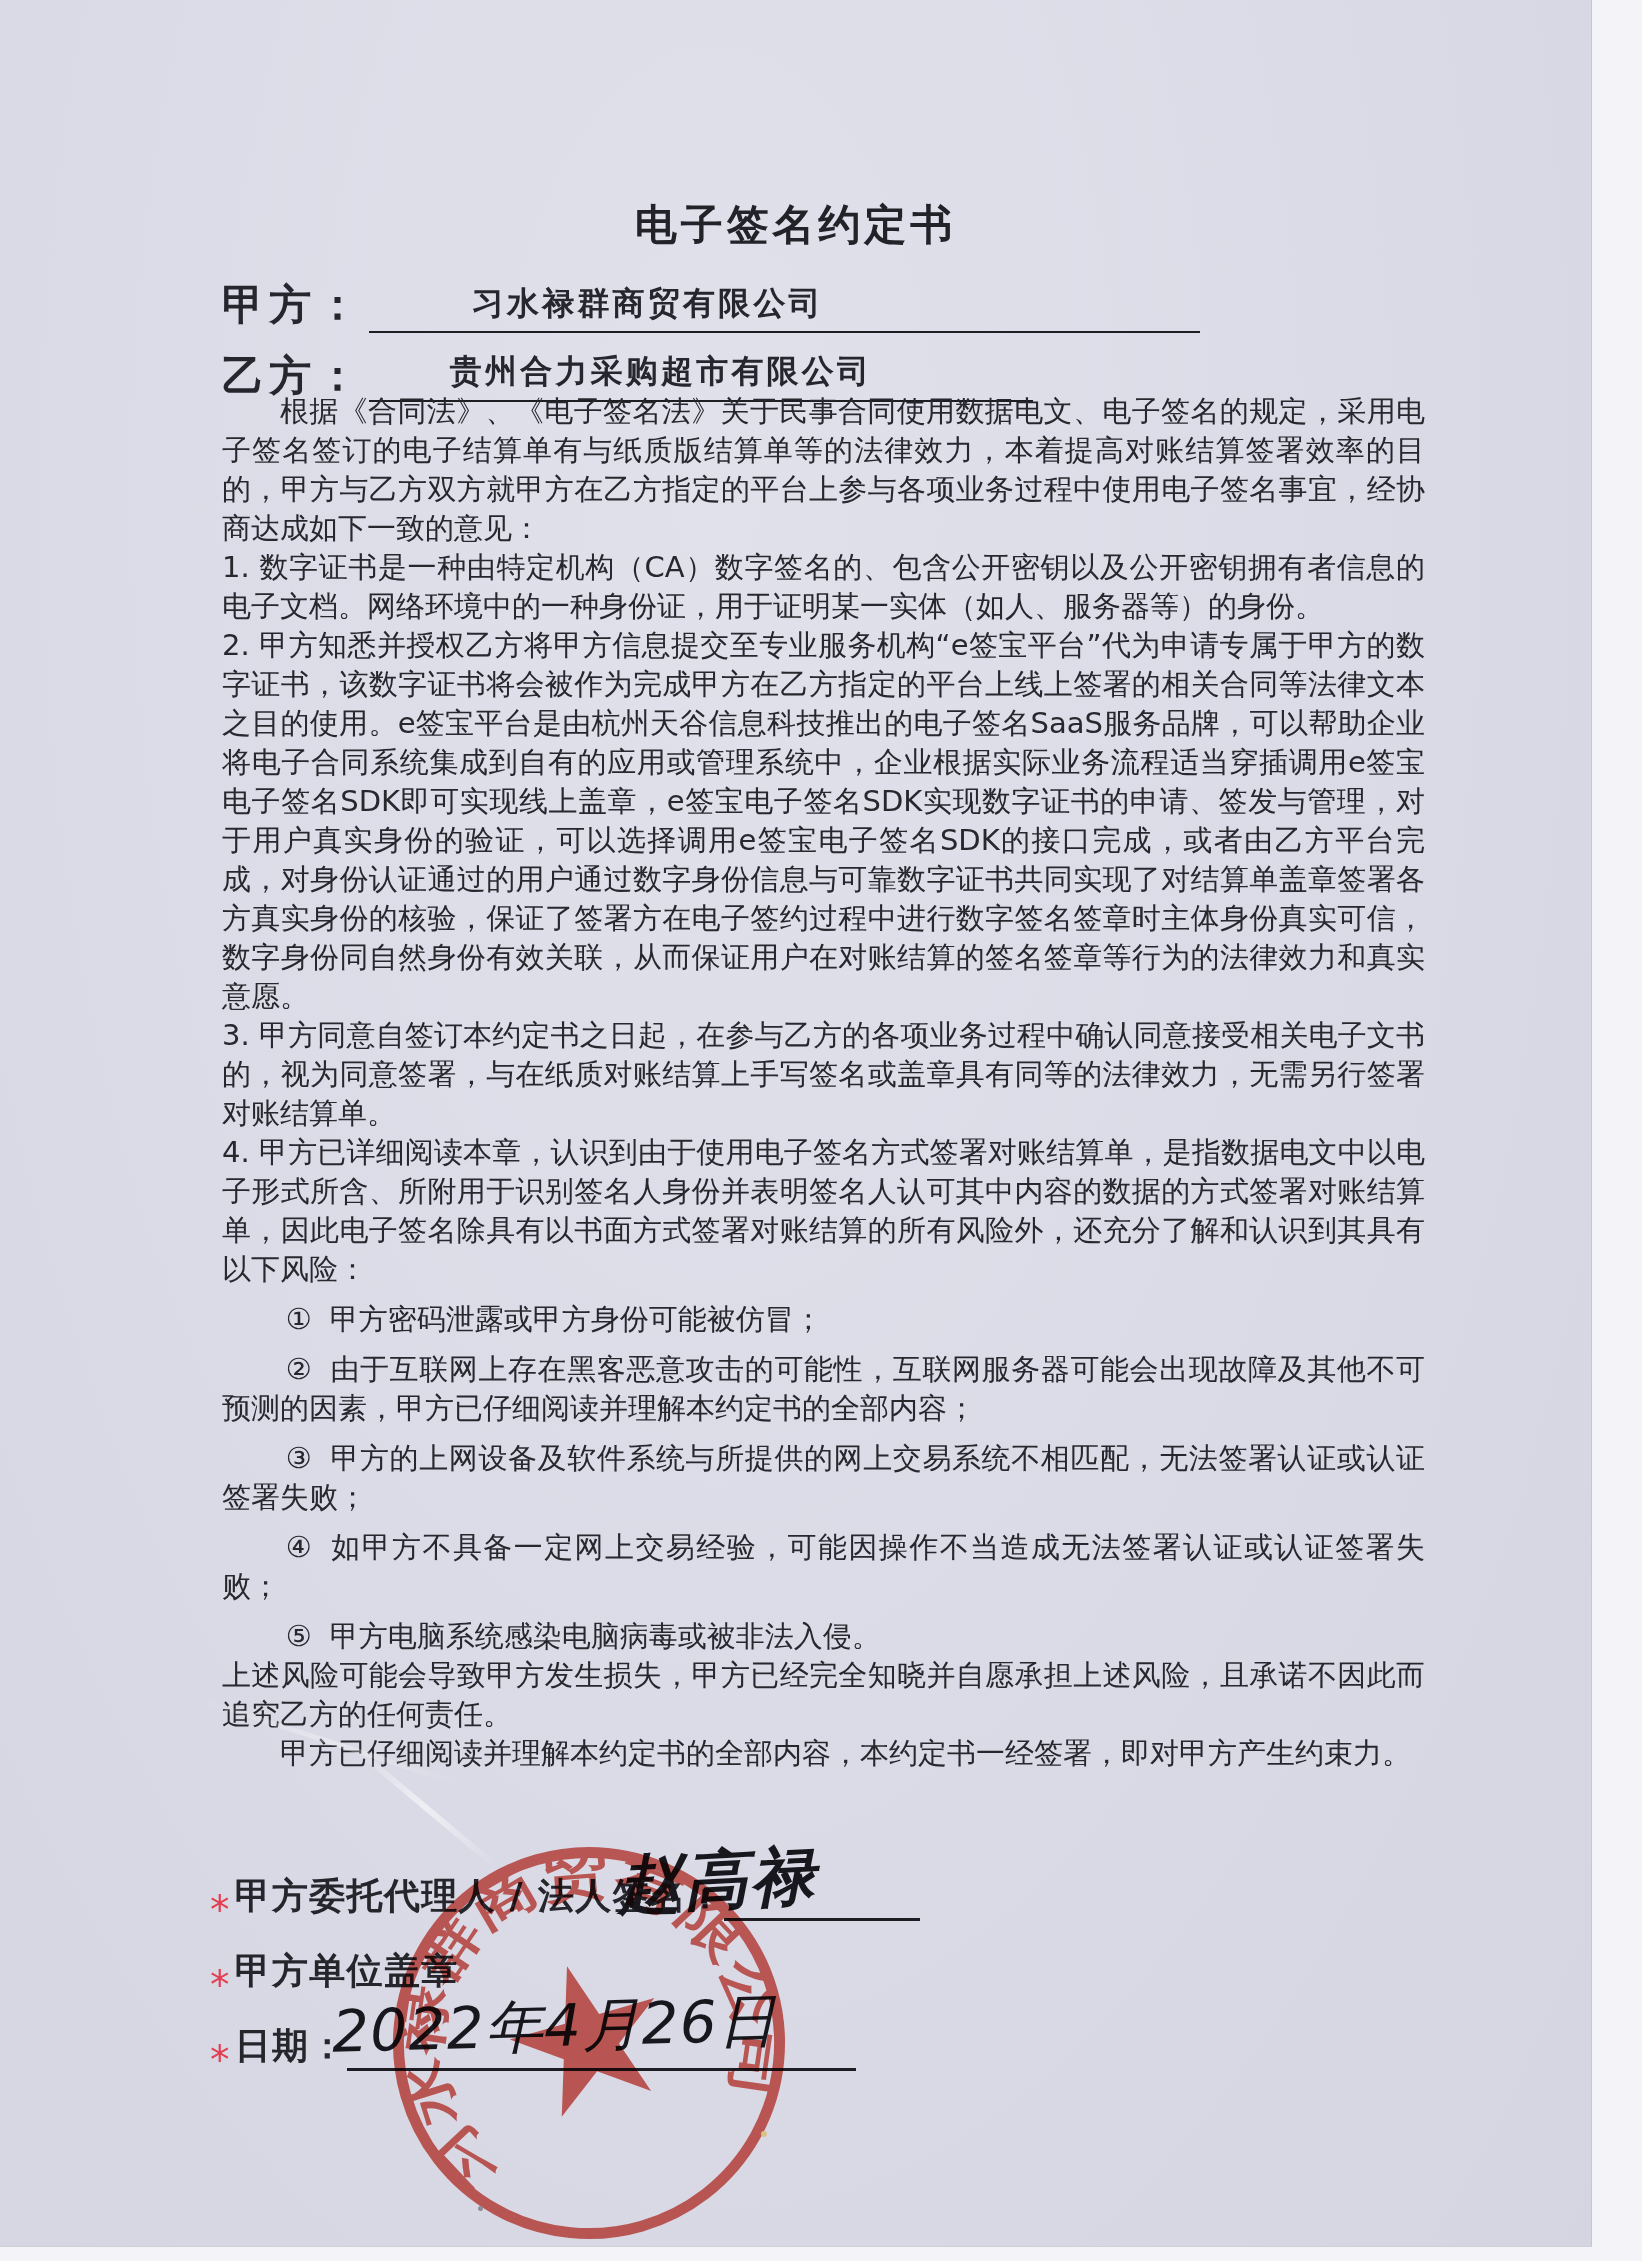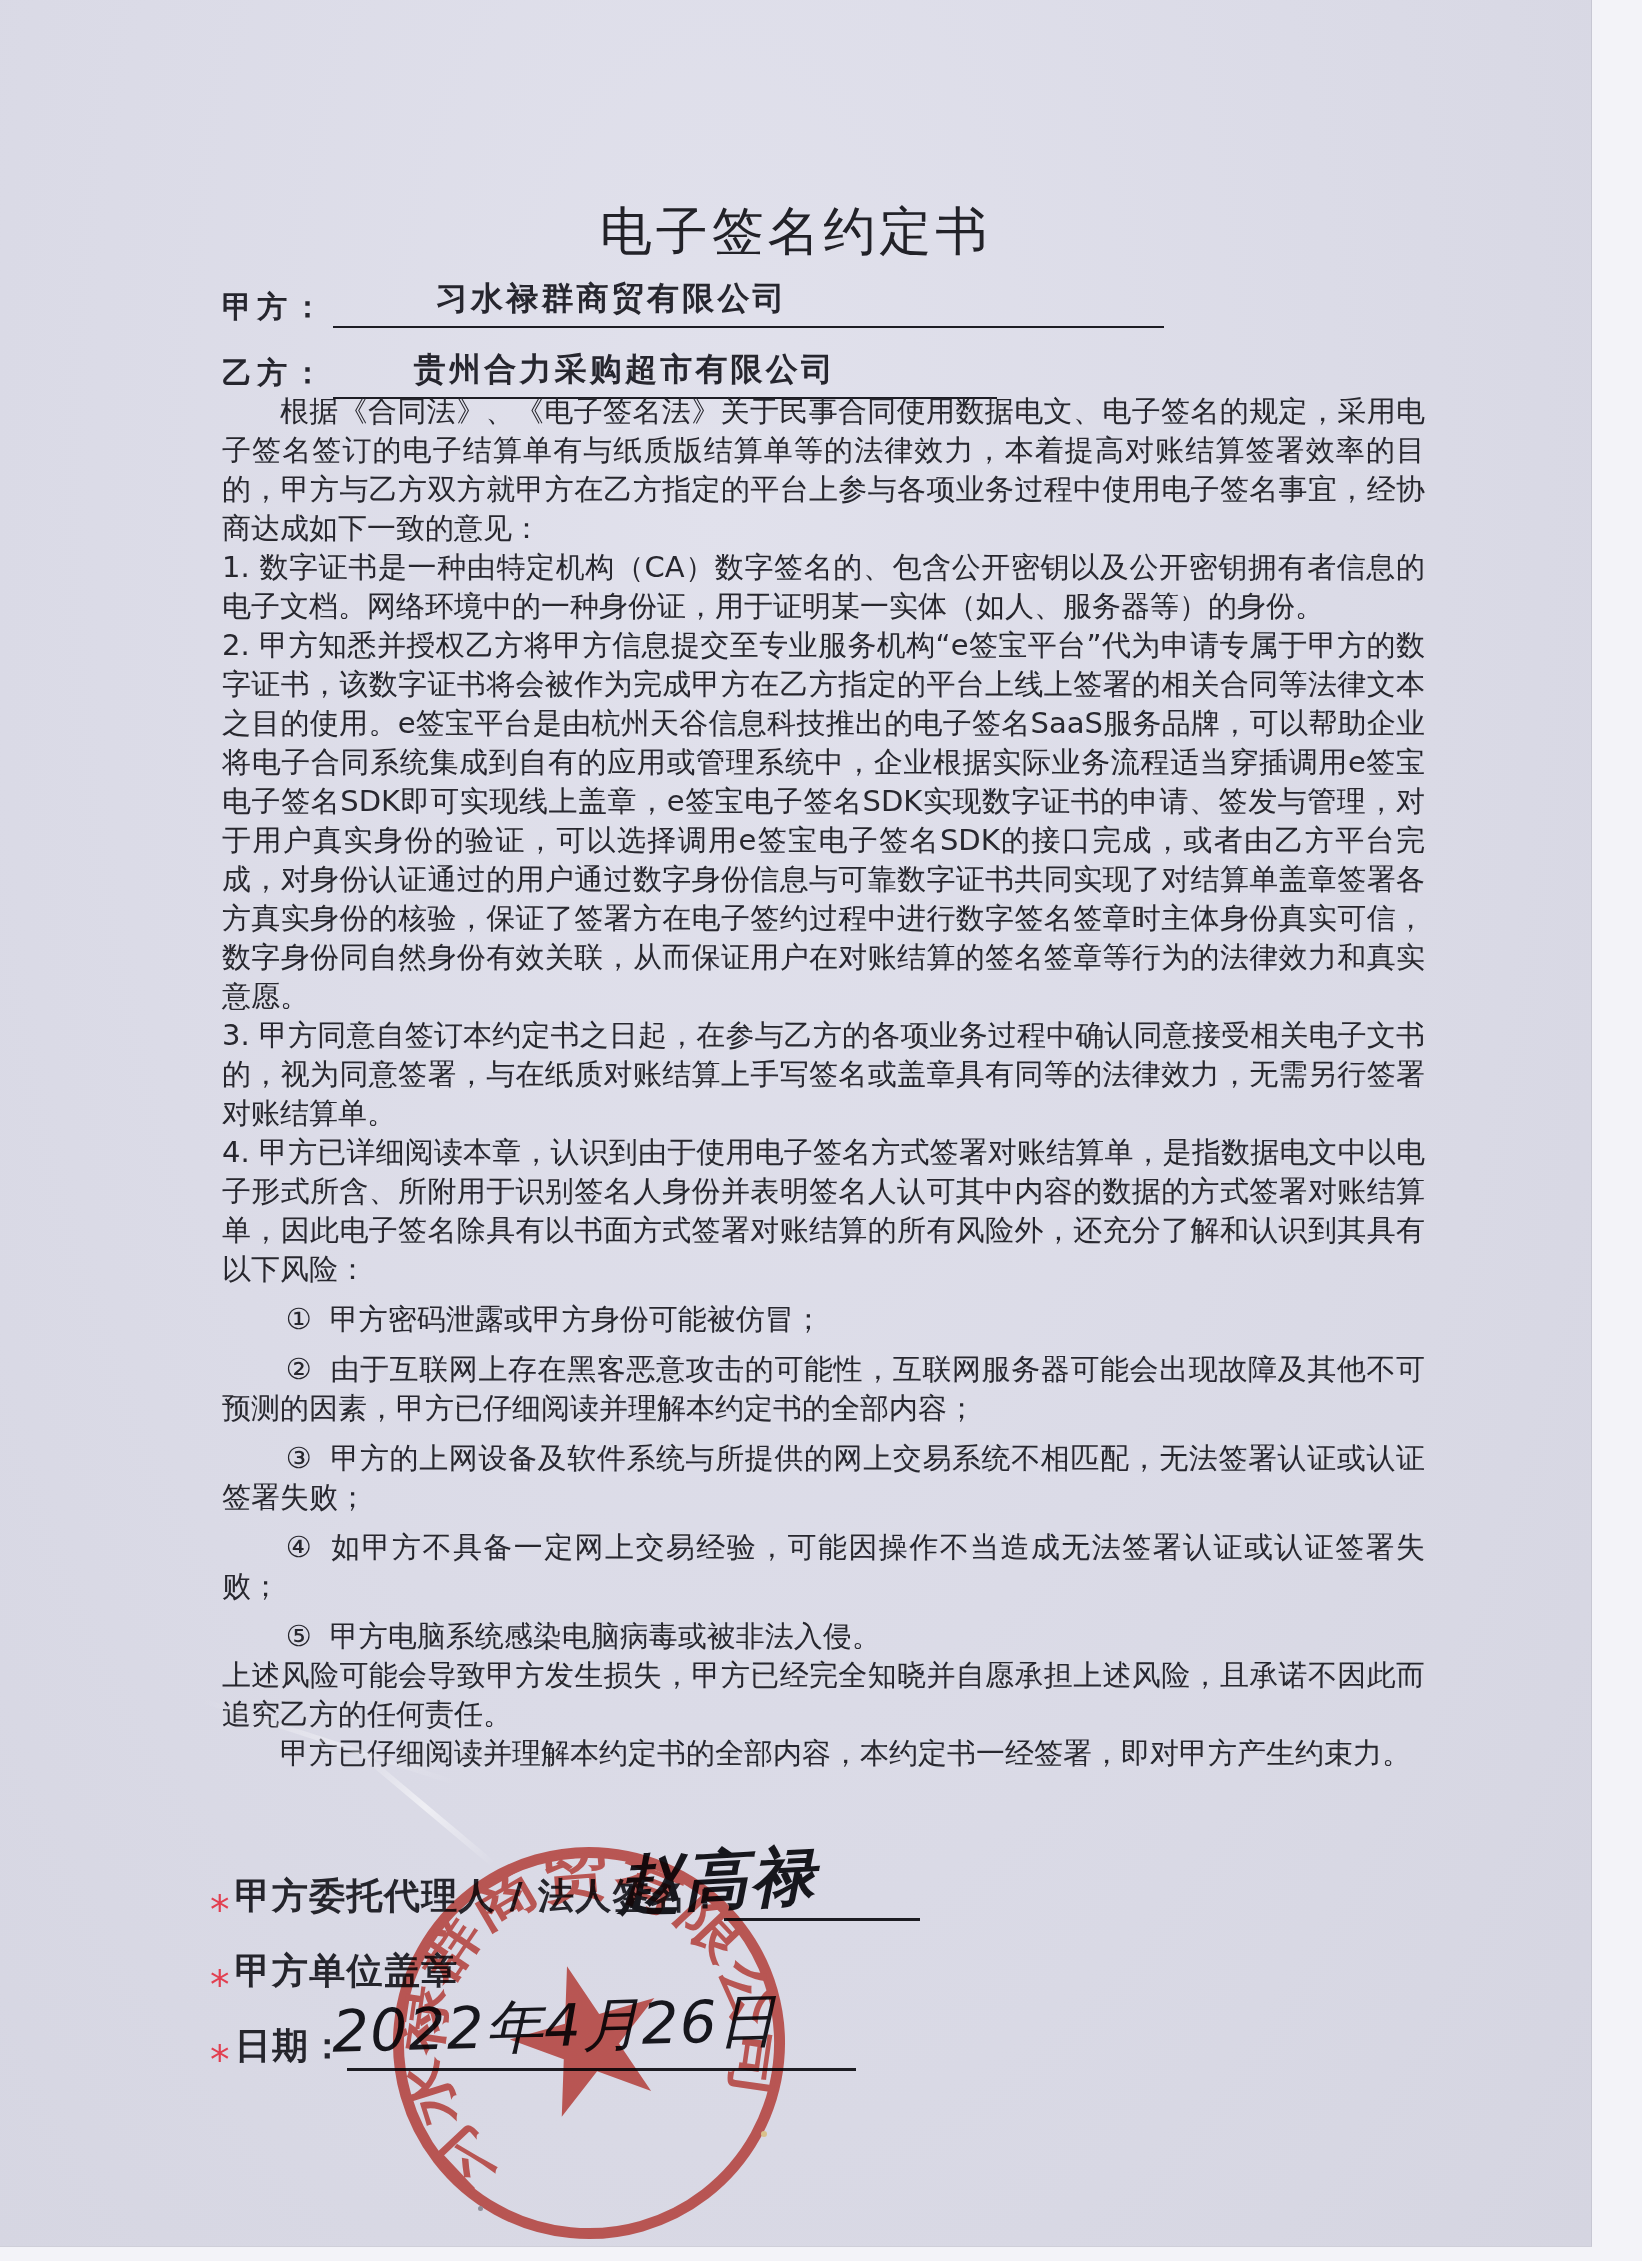--- a/index.html
+++ b/index.html
@@ -11,27 +11,27 @@
   
   .paper{
     position:absolute;left:0;top:0;width:1591px;height:2246px;
     background:radial-gradient(ellipse at 45% 22%, #e1e1ec 0%, #dbdbe7 50%, #d5d5e1 100%);
     border-right:1.9px solid #c7c7d3;
     border-bottom:1.3px solid #cfcfda;
     color:#26262e;
   }
   .title{
     position:absolute;left:0;right:0;top:197px;margin:0;
-    text-align:center;font-size:52px;font-weight:400;letter-spacing:3.9px;color:#222228;
+    text-align:center;font-size:42px;font-weight:700;letter-spacing:3.9px;color:#222228;
   }
   
   .party{position:absolute;left:222px;display:flex;align-items:flex-end;}
   .party-a{top:277px;}
   .party-b{top:348px;align-items:center;}
-  .party-label{font-size:30px;font-weight:700;letter-spacing:5.2px;white-space:nowrap;}
+  .party-label{font-size:42px;font-weight:700;letter-spacing:5.2px;white-space:nowrap;}
   .party-line{
     display:inline-block;border-bottom:2.6px solid #1d1d24;
     margin-left:5.2px;padding-bottom:5.2px;white-space:nowrap;
   }
   .party-a .party-line{width:728px;padding-left:103px;}
   .party-b .party-line{width:583px;padding-left:81px;}
   .party-name{font-size:32px;font-weight:700;letter-spacing:3.2px;}
   
   .body-text{
     position:absolute;left:222px;top:392px;width:1203px;

